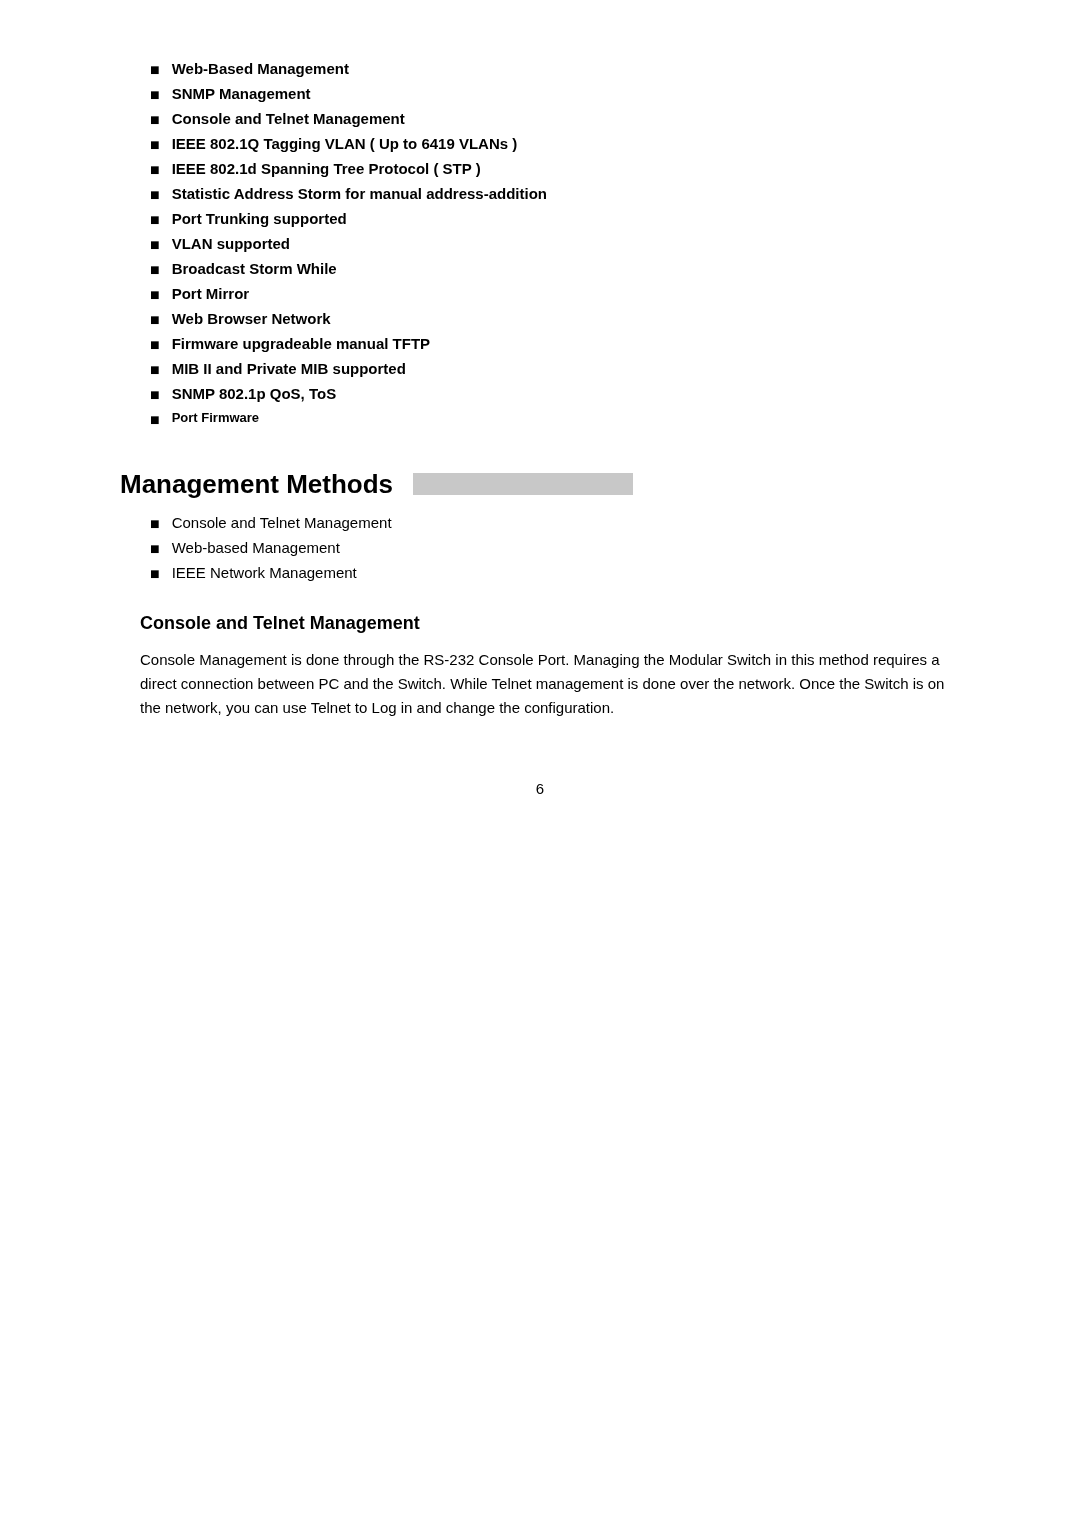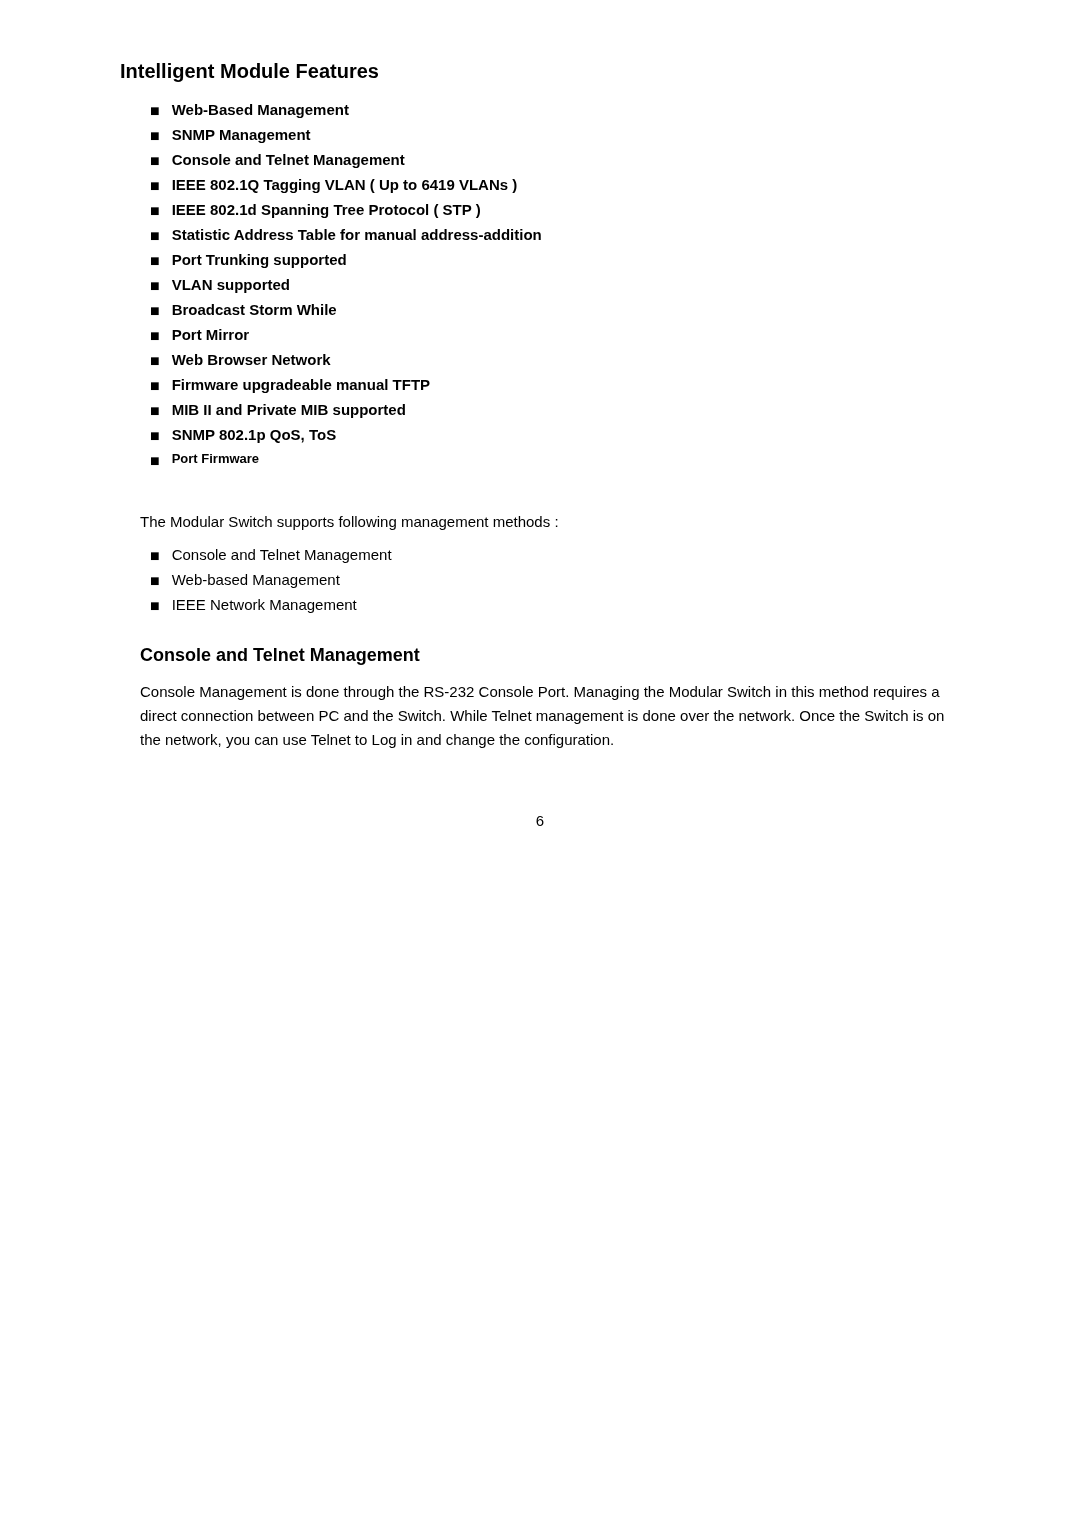--- a/index.html
+++ b/index.html
@@ -94,21 +94,20 @@
     }
 
     .section-divider {
       margin-bottom: 30px;
     }
   </style>
 </head>
 <body>
 
 <div class="section">
-  <div class="section-heading-bold">Intelligent Module Features</div>
   <ul class="bullet-list">
     <li>
       <span class="bullet-icon">■</span>
       <span>Web-Based Management</span>
     </li>
     <li>
       <span class="bullet-icon">■</span>
       <span>SNMP Management</span>
     </li>
     <li>
@@ -118,21 +117,21 @@
     <li>
       <span class="bullet-icon">■</span>
       <span>IEEE 802.1Q Tagging VLAN ( Up to 6419 VLANs )</span>
     </li>
     <li>
       <span class="bullet-icon">■</span>
       <span>IEEE 802.1d Spanning Tree Protocol ( STP )</span>
     </li>
     <li>
       <span class="bullet-icon">■</span>
-      <span>Statistic Address Table for manual address-addition</span>
+      <span>Statistic Address Storm for manual address-addition</span>
     </li>
     <li>
       <span class="bullet-icon">■</span>
       <span>Port Trunking supported</span>
     </li>
     <li>
       <span class="bullet-icon">■</span>
       <span>VLAN supported</span>
     </li>
     <li>
@@ -160,21 +159,21 @@
       <span>SNMP 802.1p QoS, ToS</span>
     </li>
     <li style="font-size: 13px;">
       <span class="bullet-icon">■</span>
       <span>Port Firmware</span>
     </li>
   </ul>
 </div>
 
 <div class="section section-divider">
-  <p class="body-text">The Modular Switch supports following management methods :</p>
+  <div class="section-heading-large">Management Methods</div>
   <ul class="bullet-list bullet-list-normal">
     <li>
       <span class="bullet-icon">■</span>
       <span>Console and Telnet Management</span>
     </li>
     <li>
       <span class="bullet-icon">■</span>
       <span>Web-based Management</span>
     </li>
     <li>

